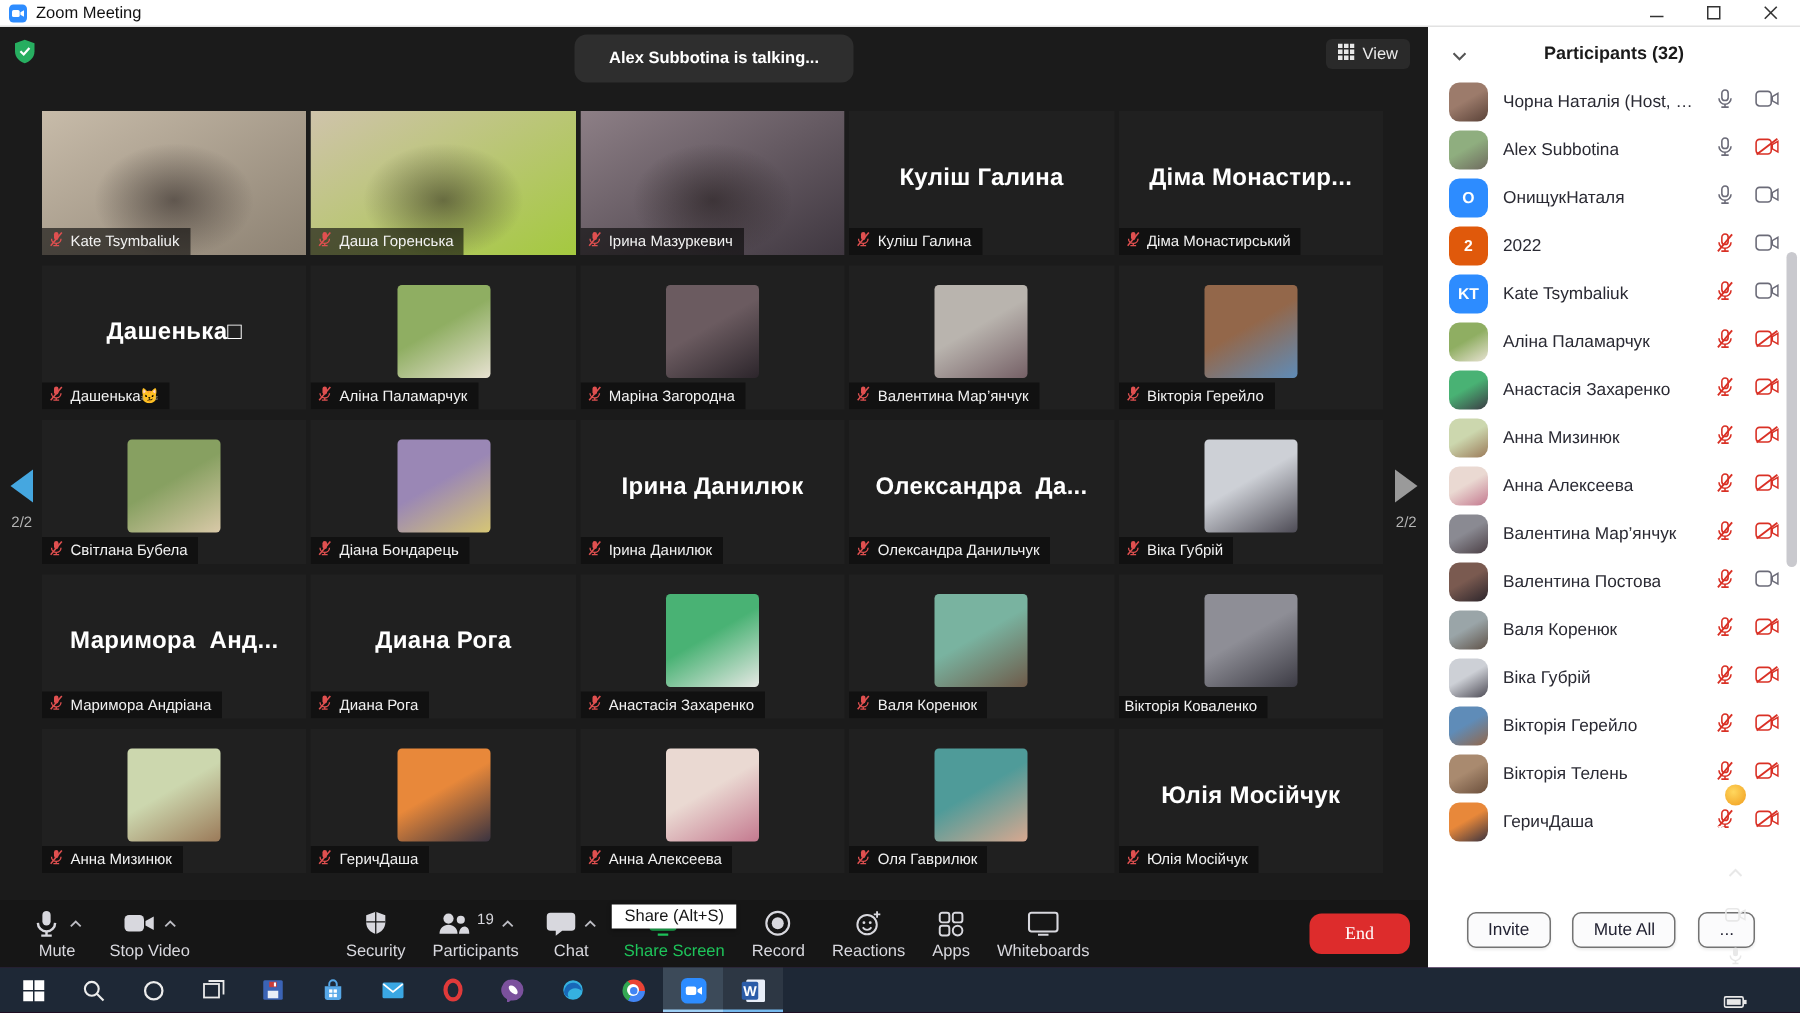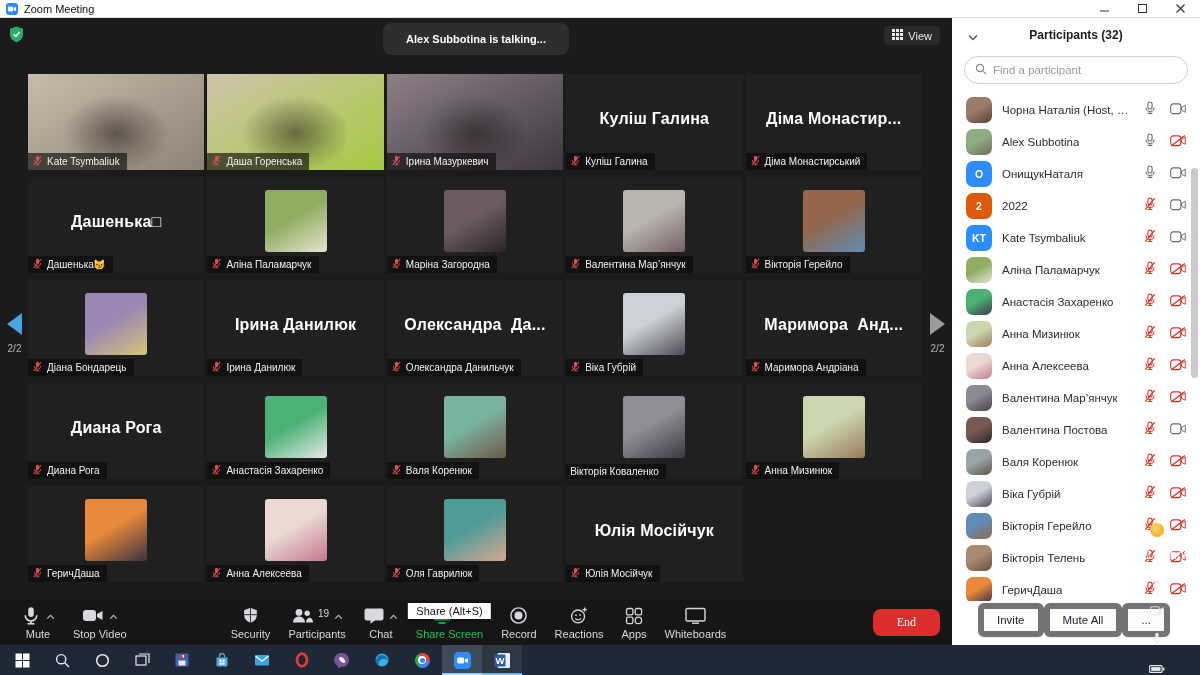--- a/index.html
+++ b/index.html
@@ -66,21 +66,21 @@
   .search input { border:none; outline:none; width:100%; font-size:11.5px; color:#333; font-family:"Liberation Sans",sans-serif; }
   .search input::placeholder { color:#9a9aa2; }
   .plist { flex:1; overflow:hidden; }
   .prow { height:32px; display:flex; align-items:center; gap:10px; padding:0 14px; }
   .pav { width:26px; height:26px; border-radius:7px; flex:0 0 26px; display:flex; align-items:center;
     justify-content:center; color:#fff; font-size:10.5px; font-weight:700; }
   .pname { font-size:11.5px; color:#2a2a33; white-space:nowrap; overflow:hidden; text-overflow:ellipsis; max-width:140px; }
   .pics { margin-left:auto; display:flex; align-items:center; gap:13px; }
   .pscroll { position:absolute; right:2px; top:150px; width:7px; height:210px; background:#c9c9ce; border-radius:4px; }
   .pfoot { height:44px; display:flex; align-items:center; justify-content:space-between; padding:0 30px 6px 26px; }
-  .fbtn { background:#fbfbfc; border:6px solid #737373; box-shadow:0 1px 2px rgba(0,0,0,.08);
+  .fbtn { background:#fbfbfc; border:1px solid #737373; box-shadow:0 1px 2px rgba(0,0,0,.08);
     border-radius:6px; padding:5px 13px; font-size:11.5px; color:#232333; }
 
   
   .taskbar { position:absolute; left:0; top:645px; width:1200px; height:30px; background:#1e2836;
     display:flex; align-items:center; padding-left:2px; z-index:30; }
   .tapp { width:40px; height:30px; display:flex; align-items:center; justify-content:center; }
   .tapp.active { box-shadow:inset 0 -2px 0 #76b9ed; background:rgba(255,255,255,.07); }
   .tapp.focused { background:#3c4a59; box-shadow:inset 0 -2px 0 #9ecff5; }
   .chrome-ic { position:relative; width:15px; height:15px; border-radius:50%;
     background:conic-gradient(from -30deg,#ea4335 0 120deg,#4285f4 0 240deg,#34a853 0 360deg); }
@@ -279,20 +279,33 @@
                   <rect x="5.8" y="1" width="4.4" height="7.8" rx="2.2" fill="#e05050"></rect>
                   <path d="M3.4 7.4a4.6 4.6 0 0 0 9.2 0" stroke="#e05050" stroke-width="1.3" fill="none"></path>
                   <line x1="8" y1="12.2" x2="8" y2="14" stroke="#e05050" stroke-width="1.3"></line>
                   <line x1="5.2" y1="14.2" x2="10.8" y2="14.2" stroke="#e05050" stroke-width="1.3"></line>
                   <line x1="2.6" y1="14.4" x2="13.4" y2="1.4" stroke="#e05050" stroke-width="1.5"></line>
                 </svg></span>
               <span>Вікторія Герейло</span>
             </div>
           </div>
           <div class="tile avatar">
+            <div class="aart" style="background: linear-gradient(150deg, rgb(135, 160, 97) 45%, rgb(217, 201, 168));"></div>
+            <div class="tlabel">
+              <span><svg width="11" height="11" viewBox="0 0 16 16">
+                  <rect x="5.8" y="1" width="4.4" height="7.8" rx="2.2" fill="#e05050"></rect>
+                  <path d="M3.4 7.4a4.6 4.6 0 0 0 9.2 0" stroke="#e05050" stroke-width="1.3" fill="none"></path>
+                  <line x1="8" y1="12.2" x2="8" y2="14" stroke="#e05050" stroke-width="1.3"></line>
+                  <line x1="5.2" y1="14.2" x2="10.8" y2="14.2" stroke="#e05050" stroke-width="1.3"></line>
+                  <line x1="2.6" y1="14.4" x2="13.4" y2="1.4" stroke="#e05050" stroke-width="1.5"></line>
+                </svg></span>
+              <span>Світлана Бубела</span>
+            </div>
+          </div>
+          <div class="tile avatar">
             <div class="aart" style="background: linear-gradient(150deg, rgb(154, 135, 181) 45%, rgb(214, 198, 117));"></div>
             <div class="tlabel">
               <span><svg width="11" height="11" viewBox="0 0 16 16">
                   <rect x="5.8" y="1" width="4.4" height="7.8" rx="2.2" fill="#e05050"></rect>
                   <path d="M3.4 7.4a4.6 4.6 0 0 0 9.2 0" stroke="#e05050" stroke-width="1.3" fill="none"></path>
                   <line x1="8" y1="12.2" x2="8" y2="14" stroke="#e05050" stroke-width="1.3"></line>
                   <line x1="5.2" y1="14.2" x2="10.8" y2="14.2" stroke="#e05050" stroke-width="1.3"></line>
                   <line x1="2.6" y1="14.4" x2="13.4" y2="1.4" stroke="#e05050" stroke-width="1.5"></line>
                 </svg></span>
               <span>Діана Бондарець</span>
@@ -594,29 +607,20 @@
     </div>
 
     <div class="panel">
       <div class="phead">
         <span class="chv">
           <svg width="10" height="7" viewBox="0 0 10 7">
               <path d="M1 1.5 5 5.5 9 1.5" stroke="#555" stroke-width="1.4" fill="none"></path>
             </svg>
         </span>
         <span>Participants (32)</span>
-      </div>
-      <div class="search">
-        <span>
-          <svg width="12" height="12" viewBox="0 0 12 12">
-              <circle cx="5" cy="5" r="3.6" stroke="#8a8a94" stroke-width="1.2" fill="none"></circle>
-              <line x1="7.8" y1="7.8" x2="11" y2="11" stroke="#8a8a94" stroke-width="1.2"></line>
-            </svg>
-        </span>
-        <input placeholder="Find a participant" style="">
       </div>
       <div class="plist">
           <div class="prow">
             <div class="pav" style="background: linear-gradient(150deg, rgb(156, 123, 107) 45%, rgb(90, 66, 56));"></div>
             <span class="pname">Чорна Наталія (Host, me)</span>
             <div class="pics">
               <span><svg width="14" height="14" viewBox="0 0 16 16">
                   <rect x="5.6" y="1.2" width="4.8" height="8" rx="2.4" stroke="#6b6b78" stroke-width="1.2" fill="none"></rect>
                   <path d="M3.4 7.4a4.6 4.6 0 0 0 9.2 0" stroke="#6b6b78" stroke-width="1.2" fill="none"></path>
                   <line x1="8" y1="12.2" x2="8" y2="14" stroke="#6b6b78" stroke-width="1.2"></line>

